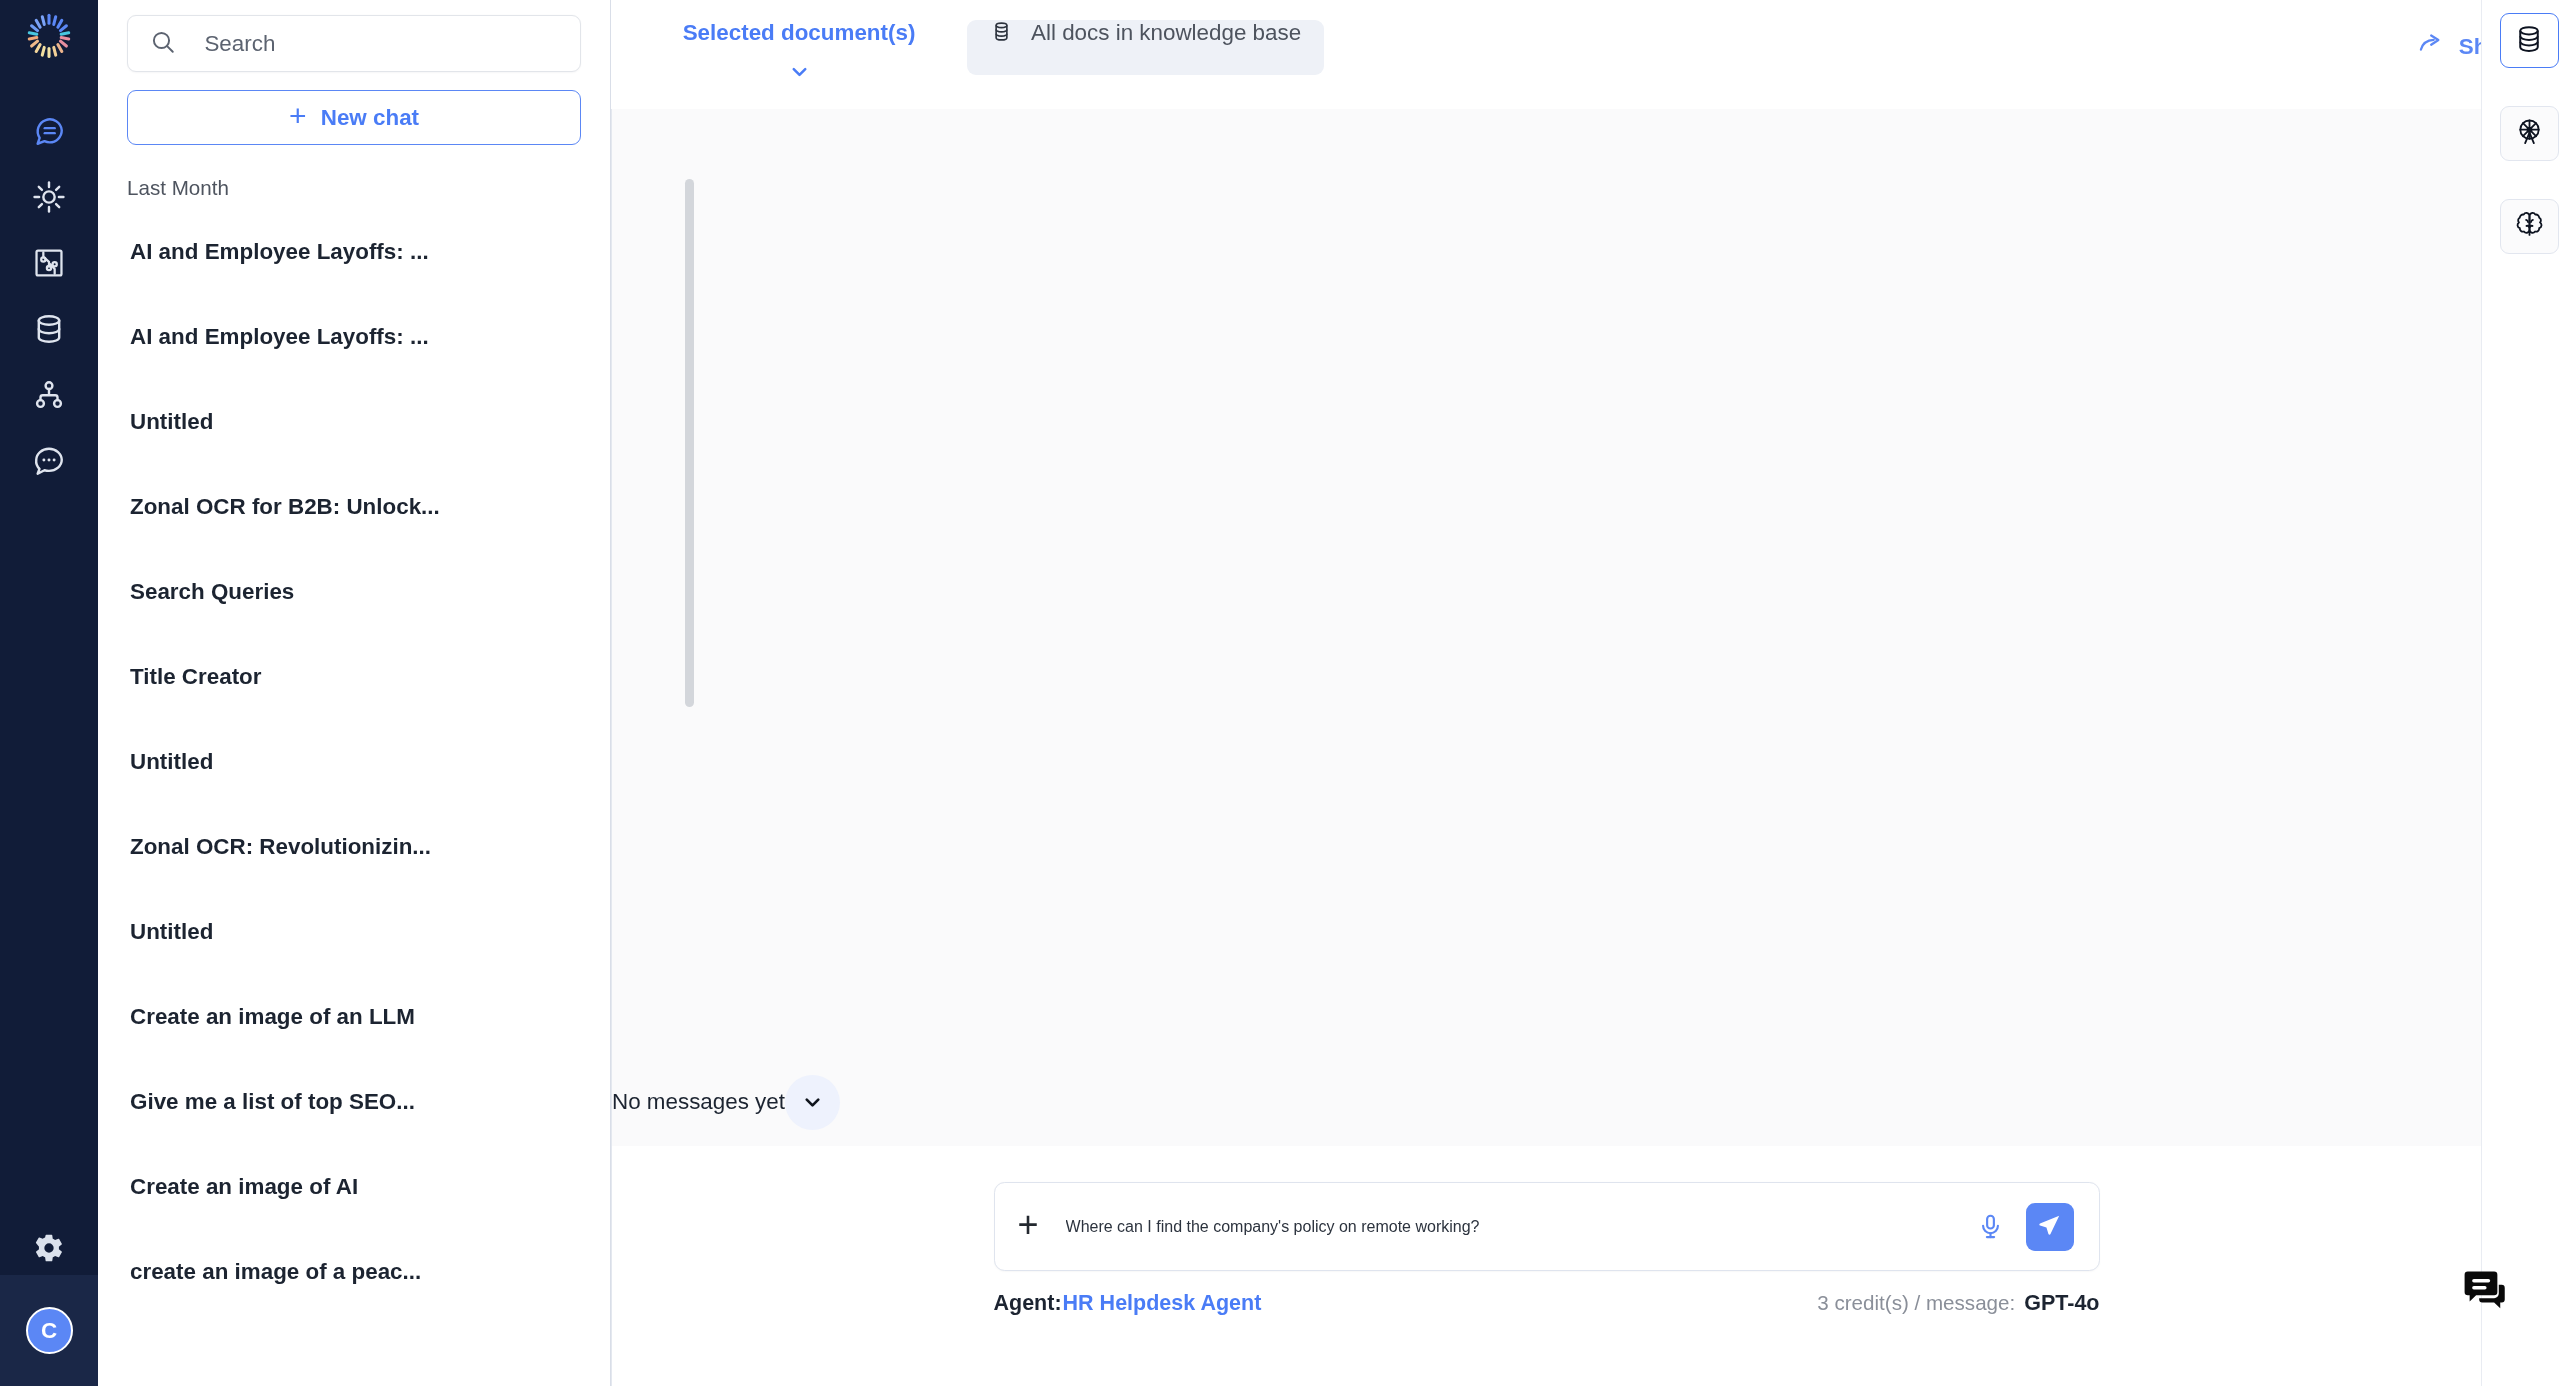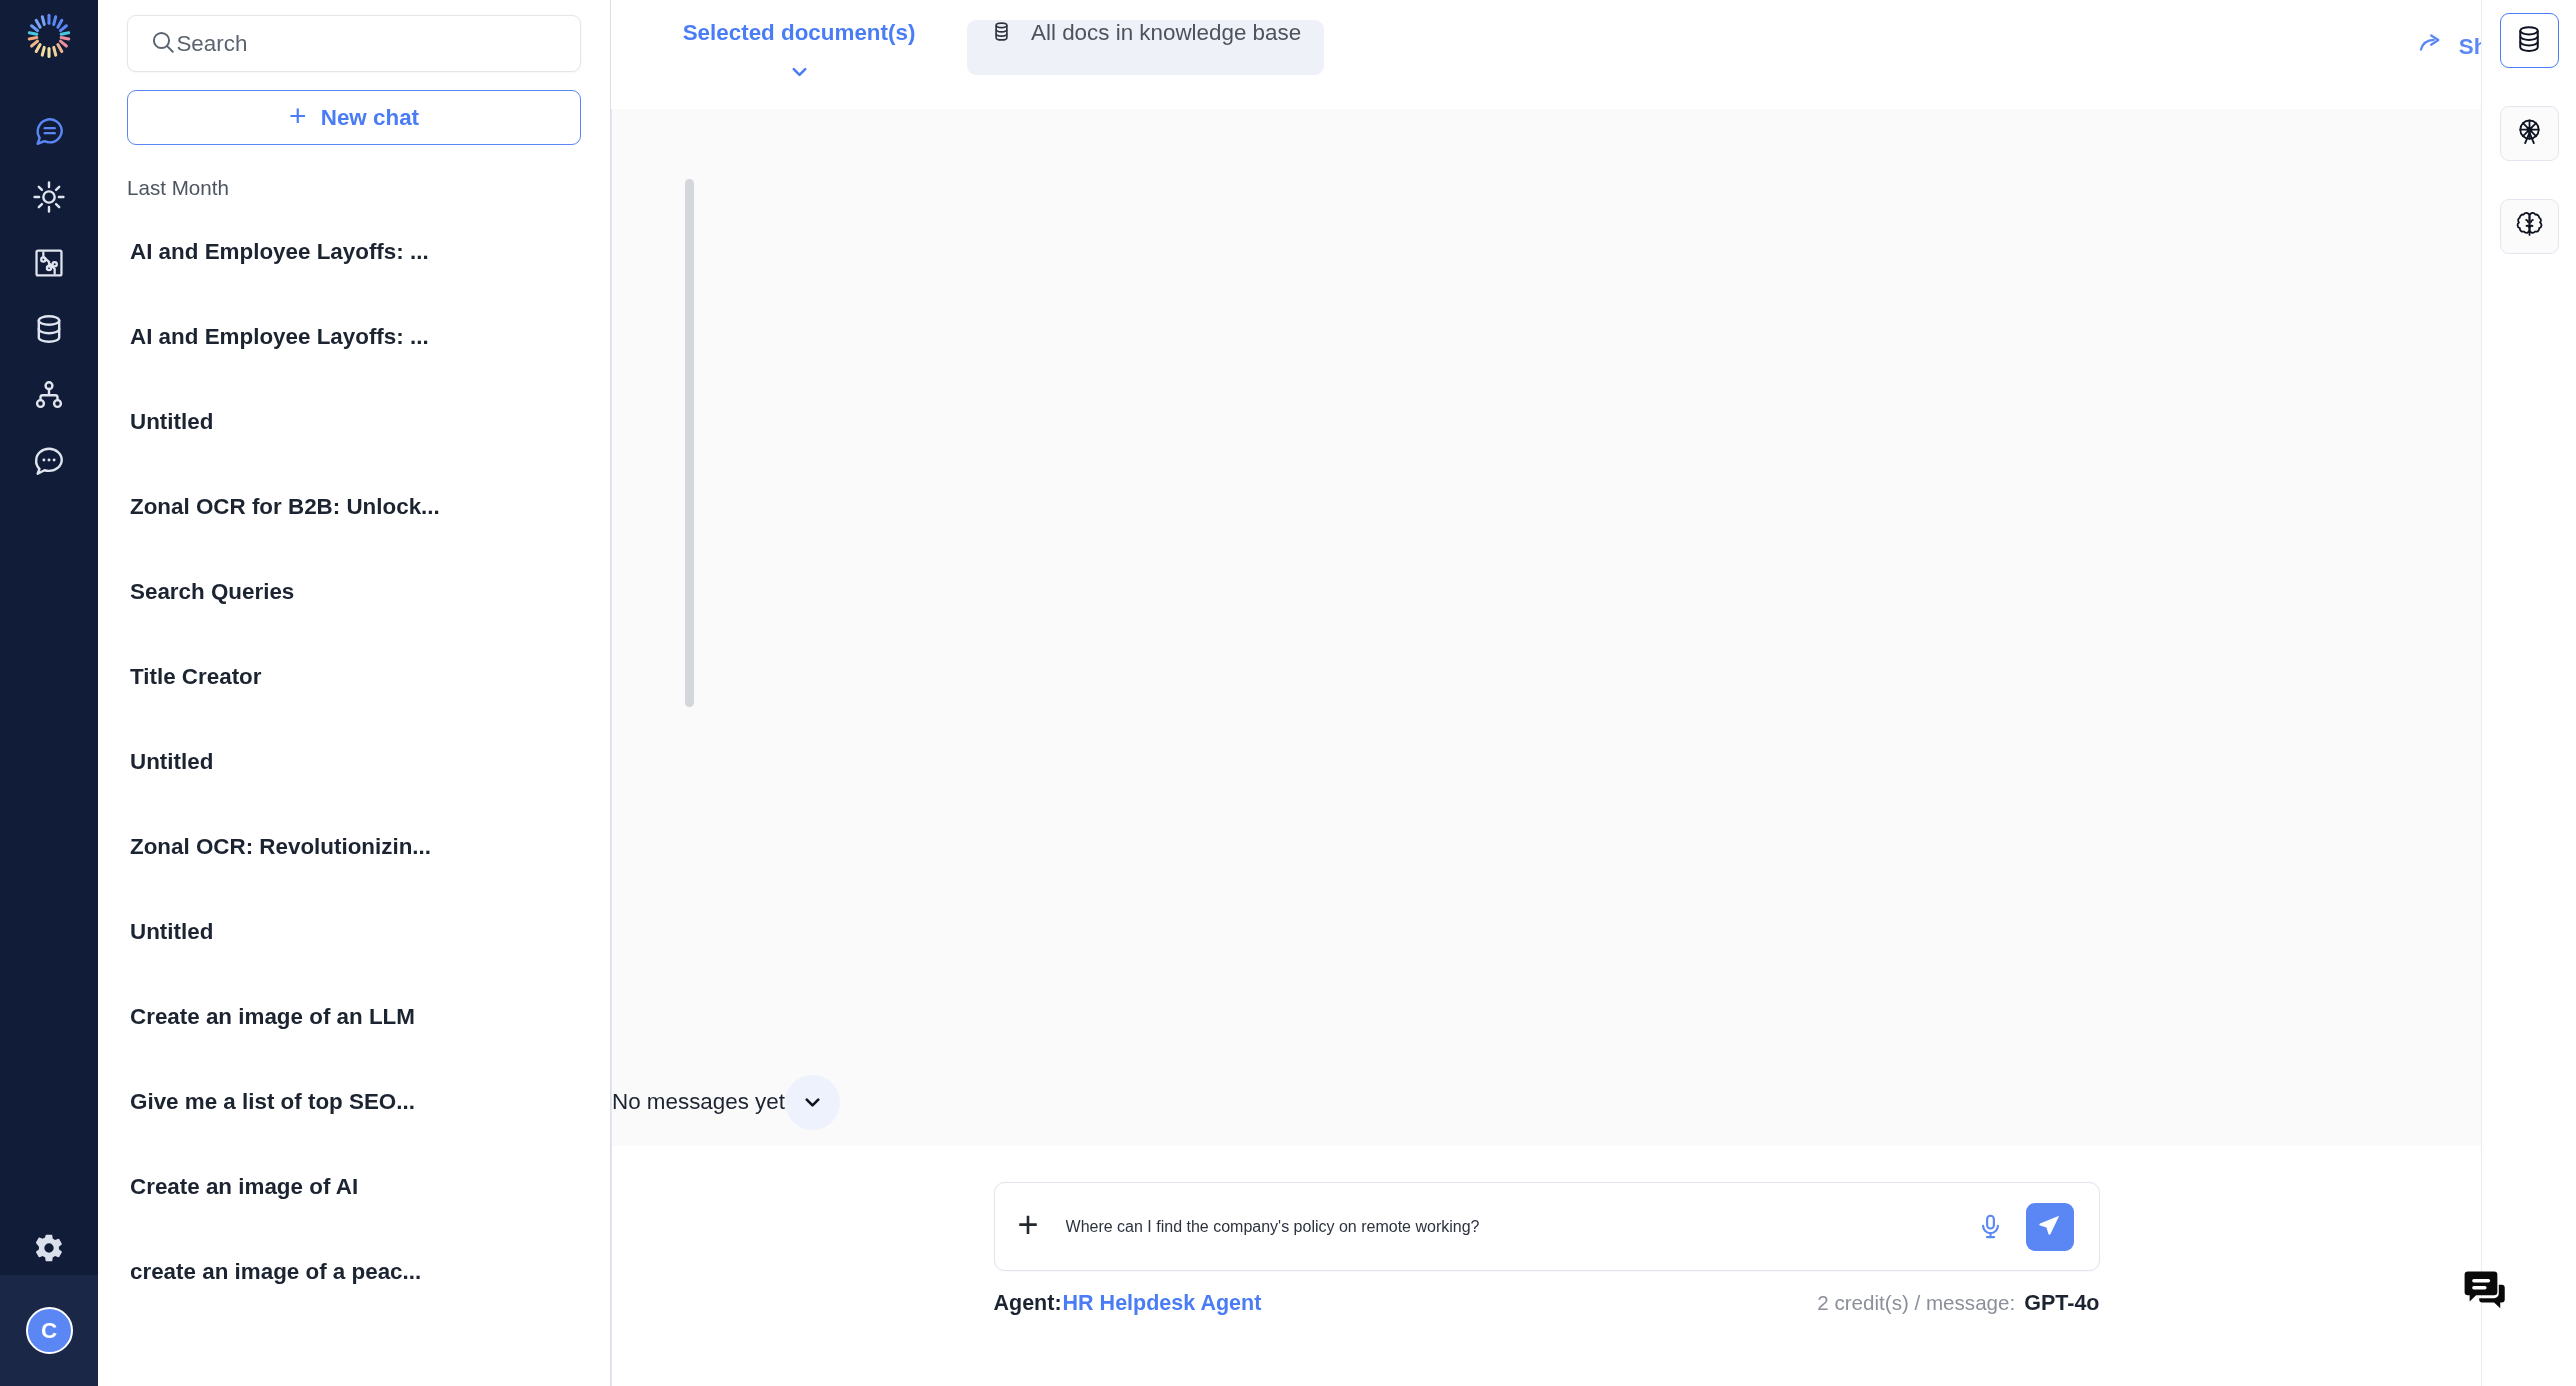--- a/index.html
+++ b/index.html
@@ -46,21 +46,21 @@
   .chatpanel {
     width: 513px; flex: 0 0 513px; height: 1386px;
     background: #ffffff;
     border-right: 0.9px solid #d9dee8;
     display: flex; flex-direction: column;
     position: relative;
   }
   .search-wrap { padding: 15px 29px 0 29px; }
   .search-box {
     height: 57px; border: 0.9px solid #e2e5ea; border-radius: 9px;
-    display: flex; align-items: center; gap: 0; padding: 0 22.4px;
+    display: flex; align-items: center; gap: 28px; padding: 0 22.4px;
     background: #fff;
     box-shadow: 0 0.9px 1.8px rgba(16,24,40,.04);
     cursor: text;
   }
   .search-box input {
     border: none; outline: none; flex: 1;
     font-size: 22.4px; font-family: "Liberation Sans", sans-serif;
     color: #3c4350; background: transparent;
   }
   .search-box input::placeholder { color: #5c6370; }
@@ -438,21 +438,21 @@
               <svg width="25" height="25" viewBox="0 0 24 24" fill="#ffffff">
                 <path d="M21.3 2.7 2.9 10.1c-.9.36-.85 1.66.07 1.95l6.1 1.93 1.93 6.1c.29.92 1.59.97 1.95.07L21.3 2.7z"></path>
               </svg>
             </span>
           </span>
         </div>
 
         <div class="meta-row">
           <span class="agent-label">Agent:</span>
           <span class="agent-name">HR Helpdesk Agent</span>
-          <span class="credit-text">2 credit(s) / message:</span>
+          <span class="credit-text">3 credit(s) / message:</span>
           <span class="model-name">GPT-4o</span>
         </div>
       </div>
     </div>
 
   </div>
 
   <div class="toolrail">
 
     <div class="tool-btn active">

